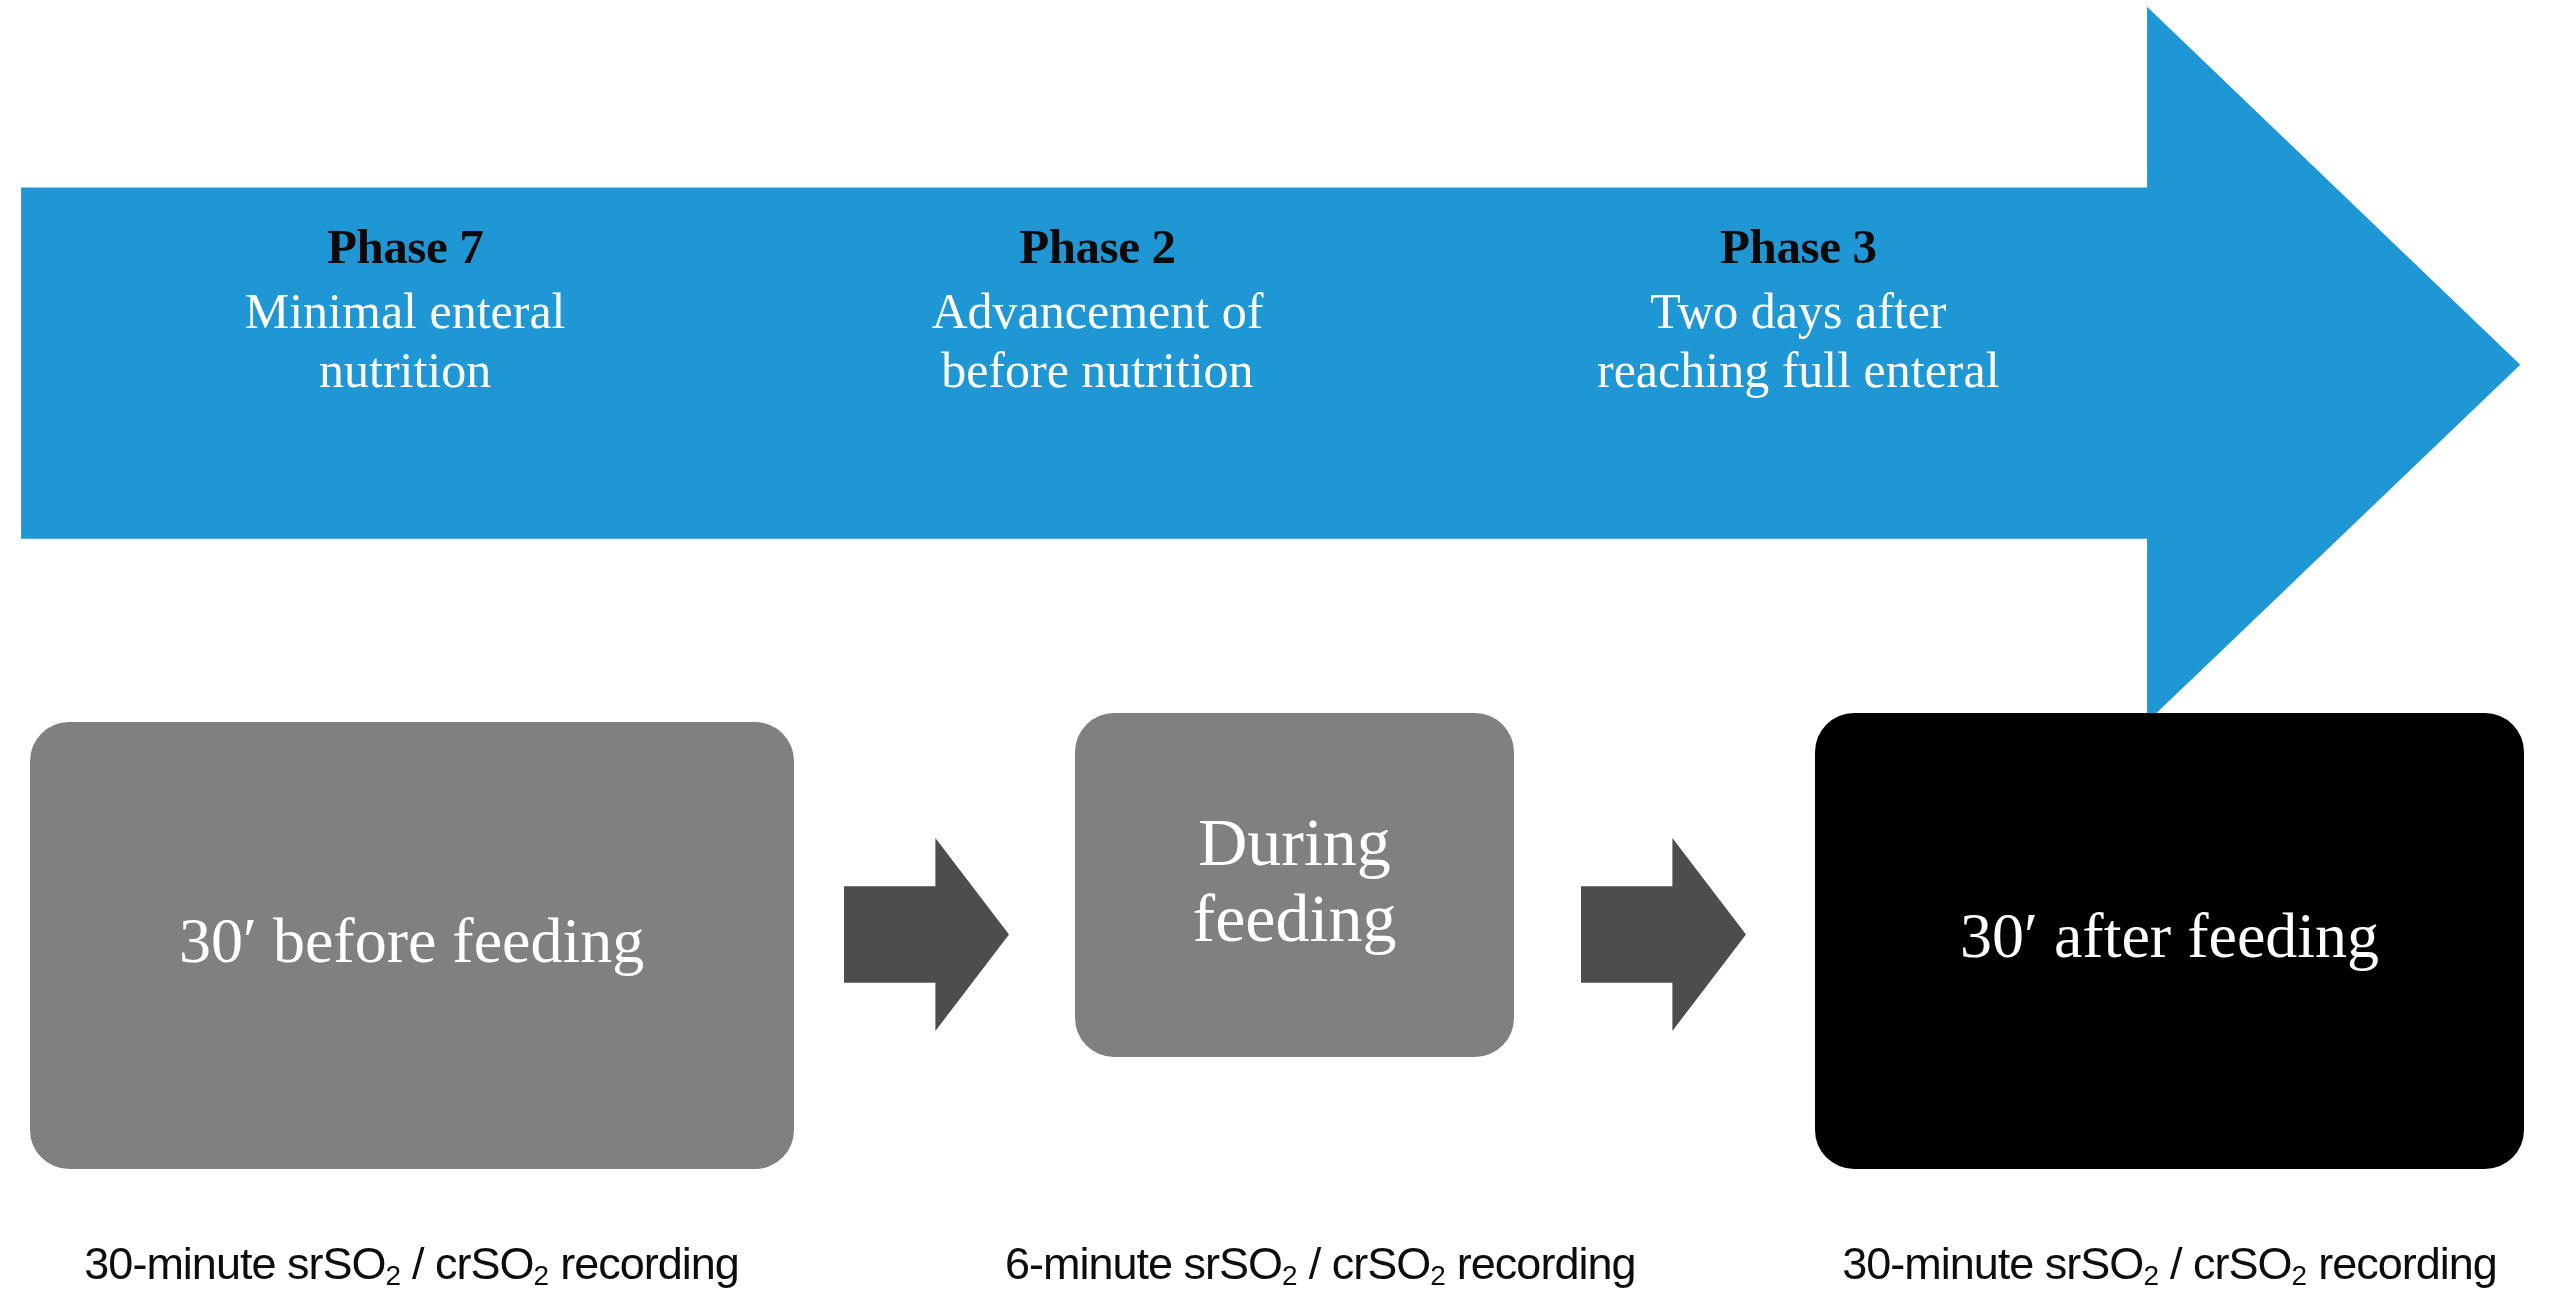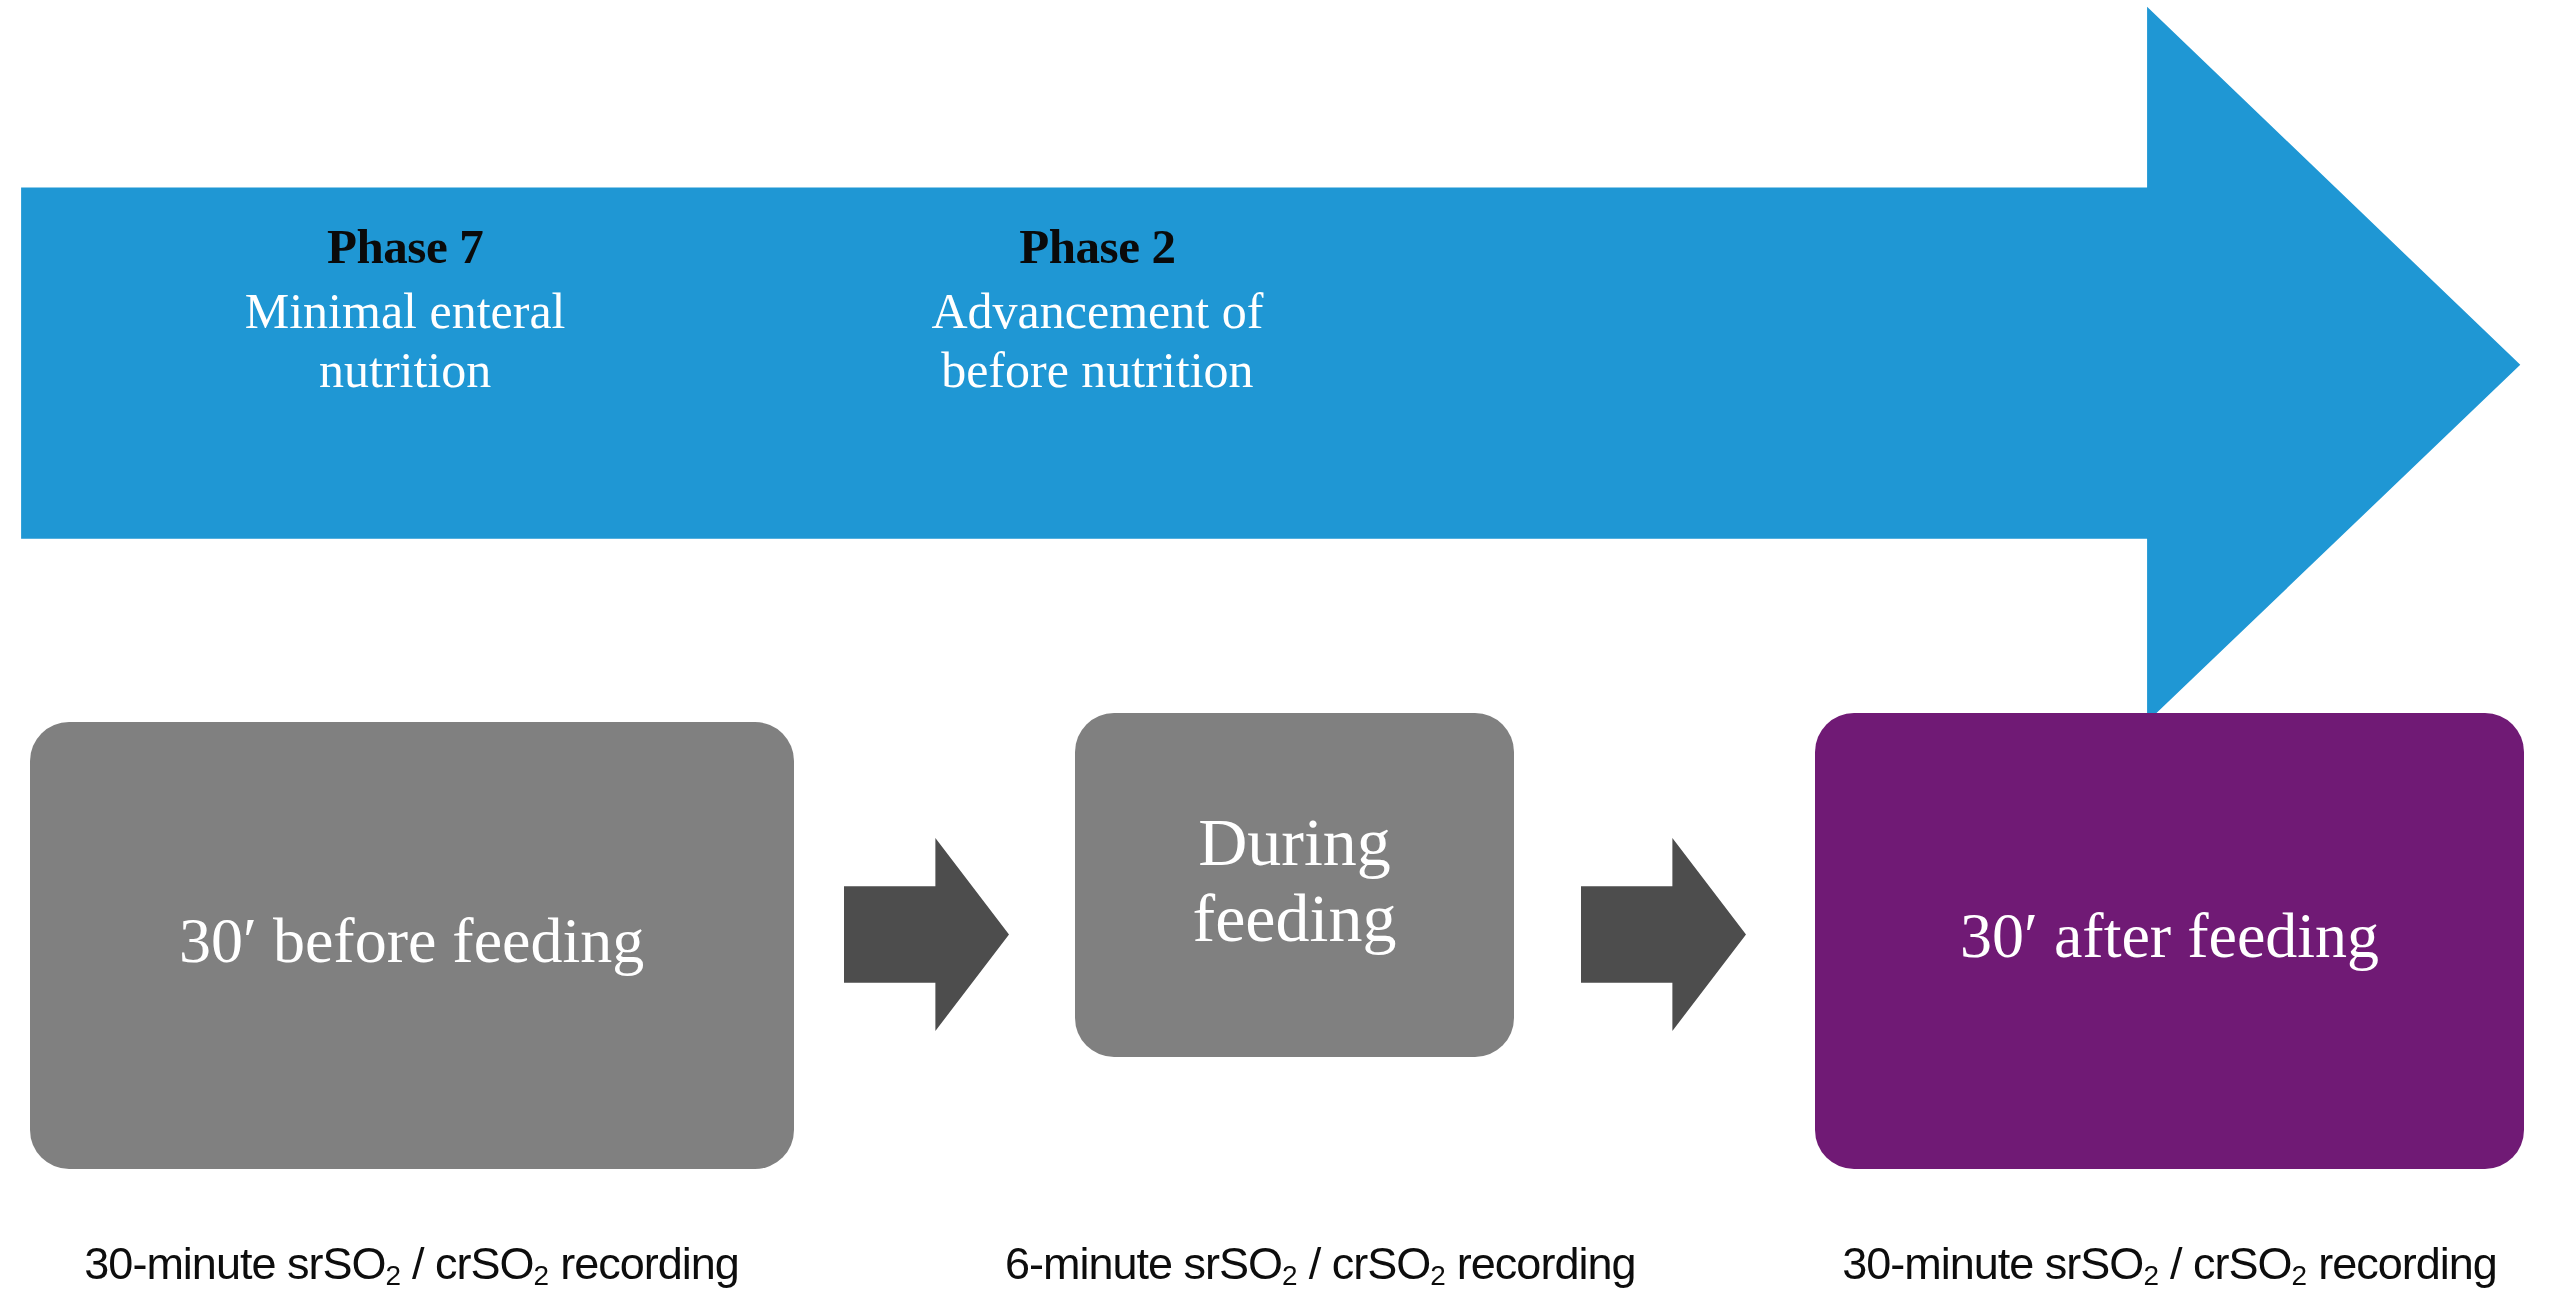--- a/index.html
+++ b/index.html
@@ -138,41 +138,46 @@
       <div class="phase-desc">Minimal enteral
 nutrition</div>
     </div>
 
     <div class="phase-col phase-col-2">
       <div class="phase-title">Phase 2</div>
       <div class="phase-desc">Advancement of
 before nutrition</div>
     </div>
 
+    <div class="phase-col phase-col-3">
+      <div class="phase-title">Phase 3</div>
+      <div class="phase-desc">Two days after
+reaching full enteral</div>
+    </div>
 
   </div>
 
   <div class="gray-box" id="box-before" style="background: rgb(128, 128, 128);">
     <span class="box-label">30′ before feeding</span>
   </div>
 
   <svg class="connector-arrow" id="connector-1" viewBox="0 0 195 228">
     <polygon points="0,57 108,57 108,0 195,114 108,228 108,171 0,171" fill="#4d4d4d"></polygon>
   </svg>
 
   <div class="gray-box" id="box-during" style="background: rgb(128, 128, 128);">
     <span class="box-label">During
 feeding</span>
   </div>
 
   <svg class="connector-arrow" id="connector-2" viewBox="0 0 195 228">
     <polygon points="0,57 108,57 108,0 195,114 108,228 108,171 0,171" fill="#4d4d4d"></polygon>
   </svg>
 
-  <div class="gray-box" id="box-after" style="background: #701a75;">
+  <div class="gray-box" id="box-after" style="background: #000000;">
     <span class="box-label">30′ after feeding</span>
   </div>
 
   <div class="caption" id="caption-1">
     <span>30-minute srSO</span><sub>2</sub><span> / crSO</span><sub>2</sub><span> recording</span>
   </div>
 
   <div class="caption" id="caption-2">
     <span>6-minute srSO</span><sub>2</sub><span> / crSO</span><sub>2</sub><span> recording</span>
   </div>

